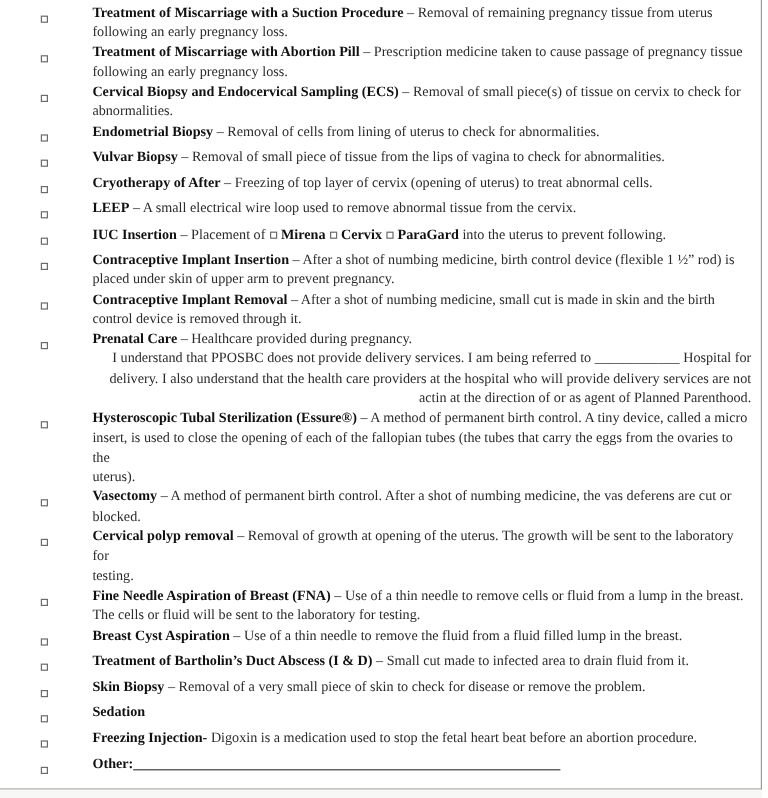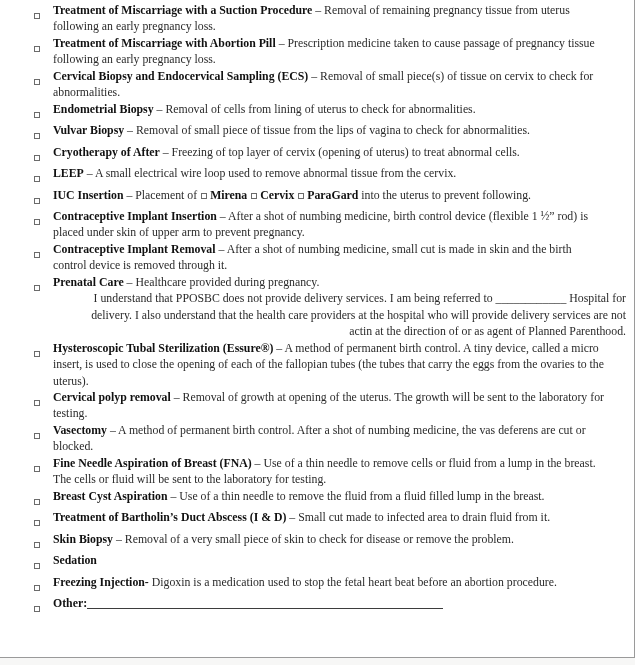--- a/index.html
+++ b/index.html
@@ -22,21 +22,21 @@
   }
 
   .list { padding:2px 8px 0 34px; }
   .item { display:flex; }
   .cbcol { flex:0 0 19px; padding-top:5px; }
   .cb {
     display:inline-block; width:6px; height:6px;
     border:1px solid #6b6b6b; background:transparent;
   }
   .cb.inline { margin:0 3px 0 1px; }
-  .body { width:580px; white-space:pre-wrap; }
+  .body { width:580px; white-space:pre-wrap;margin-left:24px; }
   .ttl { font-weight:bold; color:var(--bold, #111111); }
   .desc b { font-weight:bold; color:var(--bold, #111111); }
   .sub { white-space:pre-wrap;text-align:right; }
   .blank-line {
     display:inline-block; width:356px; height:13px; margin-bottom:-2px;
     border-bottom:1px solid #3d3d3d;
   }
 </style>
 </head>
 <body>
@@ -108,28 +108,28 @@
 
   <div class="item">
         <div class="cbcol"><span class="cb"></span></div>
         <div class="body"><b class="ttl">Hysteroscopic Tubal Sterilization (Essure®)</b><span class="desc"> – A method of permanent birth control. A tiny device, called a micro
 insert, is used to close the opening of each of the fallopian tubes (the tubes that carry the eggs from the ovaries to the
 uterus).</span></div>
       </div>
 
   <div class="item">
         <div class="cbcol"><span class="cb"></span></div>
-        <div class="body"><b class="ttl">Cervical polyp removal</b><span class="desc"> – Removal of growth at opening of the uterus. The growth will be sent to the laboratory for
-testing.</span></div>
+        <div class="body"><b class="ttl">Vasectomy</b><span class="desc"> – A method of permanent birth control. After a shot of numbing medicine, the vas deferens are cut or
+blocked.</span></div>
       </div>
 
   <div class="item">
         <div class="cbcol"><span class="cb"></span></div>
-        <div class="body"><b class="ttl">Vasectomy</b><span class="desc"> – A method of permanent birth control. After a shot of numbing medicine, the vas deferens are cut or
-blocked.</span></div>
+        <div class="body"><b class="ttl">Cervical polyp removal</b><span class="desc"> – Removal of growth at opening of the uterus. The growth will be sent to the laboratory for
+testing.</span></div>
       </div>
 
   <div class="item">
         <div class="cbcol"><span class="cb"></span></div>
         <div class="body"><b class="ttl">Fine Needle Aspiration of Breast (FNA)</b><span class="desc"> – Use of a thin needle to remove cells or fluid from a lump in the breast.
 The cells or fluid will be sent to the laboratory for testing.</span></div>
       </div>
 
   <div class="item">
         <div class="cbcol"><span class="cb"></span></div>

